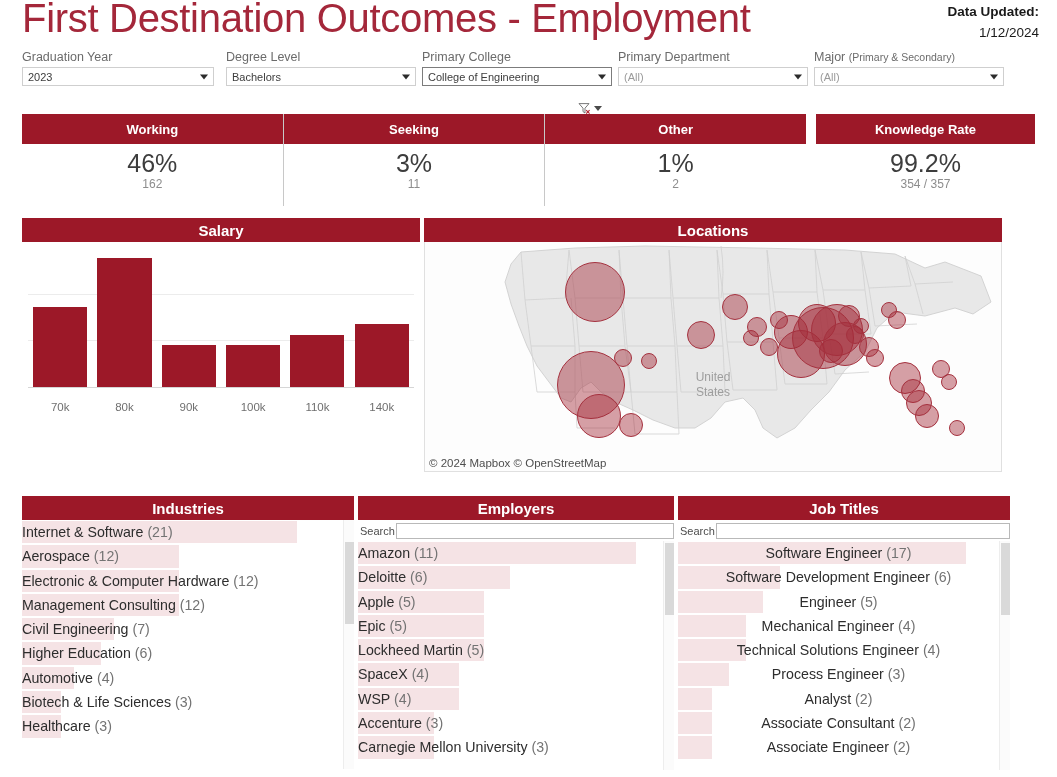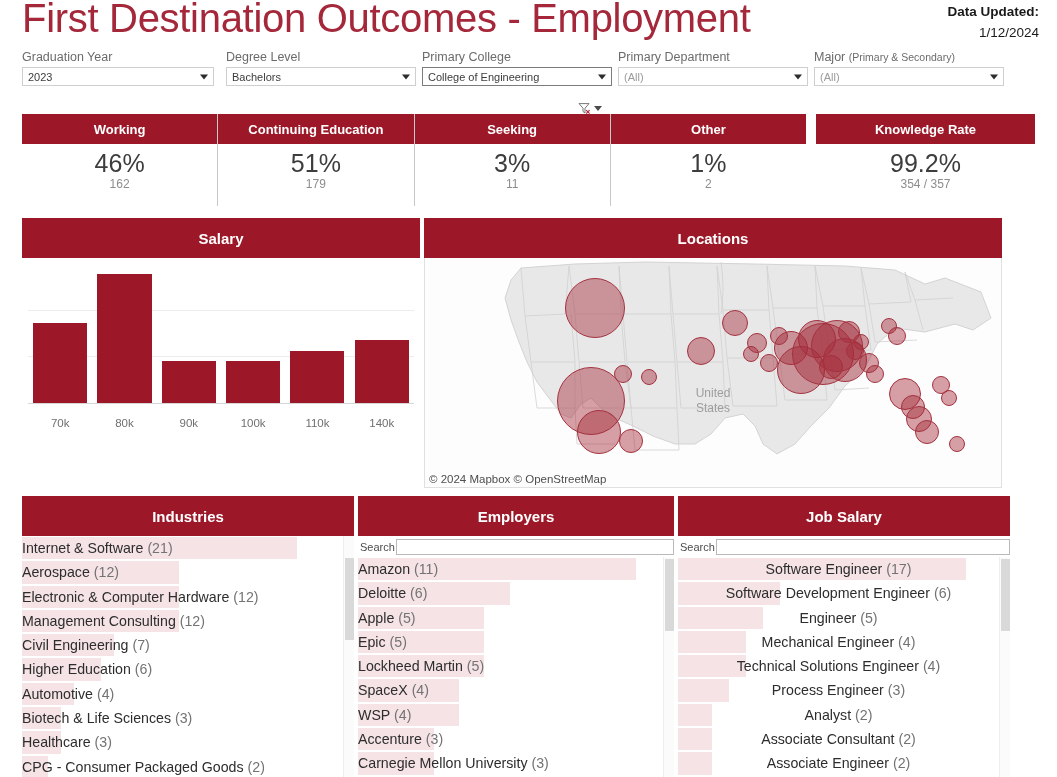--- a/index.html
+++ b/index.html
@@ -76,21 +76,21 @@
     font-size: 13px; font-weight: 700;
   }
   .kpi-body { text-align: center; padding-top: 5px; }
   .kpi-pct { font-size: 25px; color: #3d3d3d; line-height: 1.12; }
   .kpi-sub { font-size: 12px; color: #8d8d8d; line-height: 1.25; }
   .kpi-extra .kpi { border-left: none; }
 
   
   .panel { position: absolute; background: #fff; }
   .panel-hd {
-    height: 40px; background: #9c1828; color: #fff;
+    height: 24px; background: #9c1828; color: #fff;
     display: flex; align-items: center; justify-content: center;
     font-size: 15px; font-weight: 700;
   }
 
   
   #salary { left: 22px; top: 218px; width: 398px; height: 262px; }
   .sal-table { width: 100%; }
   .sal-row { display: flex; }
   .sal-head-cell {
     flex: 1 1 0; text-align: center; font-size: 13.5px;
@@ -242,27 +242,20 @@
     <div class="kpi-main">
 
       <div class="kpi">
         <div class="kpi-hd">Working</div>
         <div class="kpi-body">
           <div class="kpi-pct">46%</div>
           <div class="kpi-sub">162</div>
         </div>
       </div>
 
-      <div class="kpi">
-        <div class="kpi-hd">Continuing Education</div>
-        <div class="kpi-body">
-          <div class="kpi-pct">51%</div>
-          <div class="kpi-sub">179</div>
-        </div>
-      </div>
 
       <div class="kpi">
         <div class="kpi-hd">Seeking</div>
         <div class="kpi-body">
           <div class="kpi-pct">3%</div>
           <div class="kpi-sub">11</div>
         </div>
       </div>
 
       <div class="kpi">
@@ -414,21 +407,20 @@
       <div class="list" id="industries-list" style="margin-right:11px;">
           <div class="list-item"><div class="li-fill" style="width: 275px; background: rgb(245, 227, 229);"></div><span class="li-text">Internet &amp; Software <span class="li-count">(21)</span></span></div>
           <div class="list-item"><div class="li-fill" style="width: 157.143px; background: rgb(245, 227, 229);"></div><span class="li-text">Aerospace <span class="li-count">(12)</span></span></div>
           <div class="list-item"><div class="li-fill" style="width: 157.143px; background: rgb(245, 227, 229);"></div><span class="li-text">Electronic &amp; Computer Hardware <span class="li-count">(12)</span></span></div>
           <div class="list-item"><div class="li-fill" style="width: 157.143px; background: rgb(245, 227, 229);"></div><span class="li-text">Management Consulting <span class="li-count">(12)</span></span></div>
           <div class="list-item"><div class="li-fill" style="width: 91.6667px; background: rgb(245, 227, 229);"></div><span class="li-text">Civil Engineering <span class="li-count">(7)</span></span></div>
           <div class="list-item"><div class="li-fill" style="width: 78.5714px; background: rgb(245, 227, 229);"></div><span class="li-text">Higher Education <span class="li-count">(6)</span></span></div>
           <div class="list-item"><div class="li-fill" style="width: 52.381px; background: rgb(245, 227, 229);"></div><span class="li-text">Automotive <span class="li-count">(4)</span></span></div>
           <div class="list-item"><div class="li-fill" style="width: 39.2857px; background: rgb(245, 227, 229);"></div><span class="li-text">Biotech &amp; Life Sciences <span class="li-count">(3)</span></span></div>
           <div class="list-item"><div class="li-fill" style="width: 39.2857px; background: rgb(245, 227, 229);"></div><span class="li-text">Healthcare <span class="li-count">(3)</span></span></div>
-          <div class="list-item"><div class="li-fill" style="width: 26.1905px; background: rgb(245, 227, 229);"></div><span class="li-text">CPG - Consumer Packaged Goods <span class="li-count">(2)</span></span></div>
         </div>
       <div class="sbar">
         <div class="sthumb" style="top:22px; height:82px;"></div>
       </div>
     </div>
   </div>
 
   <div class="panel" id="employers">
     <div class="panel-hd">Employers</div>
     <div class="searchbar">
@@ -447,21 +439,21 @@
           <div class="list-item"><div class="li-fill" style="width: 75.8182px; background: rgb(245, 227, 229);"></div><span class="li-text">Accenture <span class="li-count">(3)</span></span></div>
           <div class="list-item"><div class="li-fill" style="width: 75.8182px; background: rgb(245, 227, 229);"></div><span class="li-text">Carnegie Mellon University <span class="li-count">(3)</span></span></div>
         </div>
       <div class="sbar">
         <div class="sthumb" style="top:2px; height:72px;"></div>
       </div>
     </div>
   </div>
 
   <div class="panel" id="jobtitles">
-    <div class="panel-hd">Job Salary</div>
+    <div class="panel-hd">Job Titles</div>
     <div class="searchbar">
       <span class="search-label">Search</span>
       <input class="search-input" type="text" placeholder="" style="">
     </div>
     <div class="list-wrap" style="height:229px;text-align:center;">
       <div class="list" id="jobtitles-list" style="margin-right:11px;">
           <div class="list-item"><div class="li-fill" style="width: 288px; background: rgb(245, 227, 229);"></div><span class="li-text">Software Engineer <span class="li-count">(17)</span></span></div>
           <div class="list-item"><div class="li-fill" style="width: 101.647px; background: rgb(245, 227, 229);"></div><span class="li-text">Software Development Engineer <span class="li-count">(6)</span></span></div>
           <div class="list-item"><div class="li-fill" style="width: 84.7059px; background: rgb(245, 227, 229);"></div><span class="li-text">Engineer <span class="li-count">(5)</span></span></div>
           <div class="list-item"><div class="li-fill" style="width: 67.7647px; background: rgb(245, 227, 229);"></div><span class="li-text">Mechanical Engineer <span class="li-count">(4)</span></span></div>

